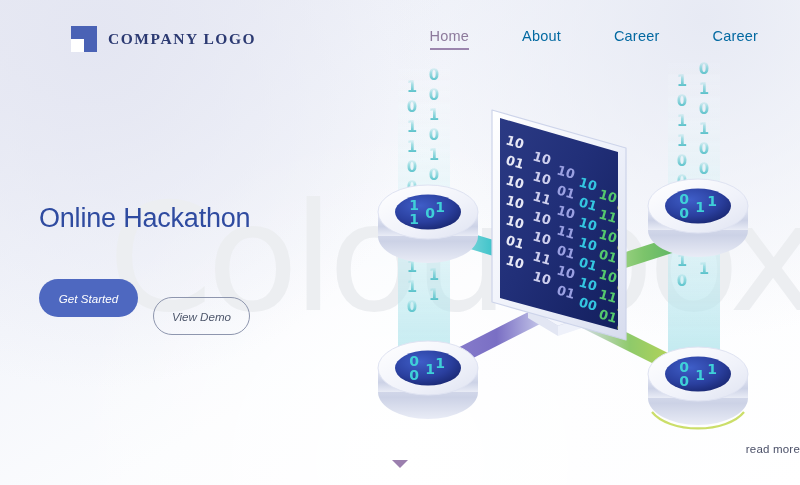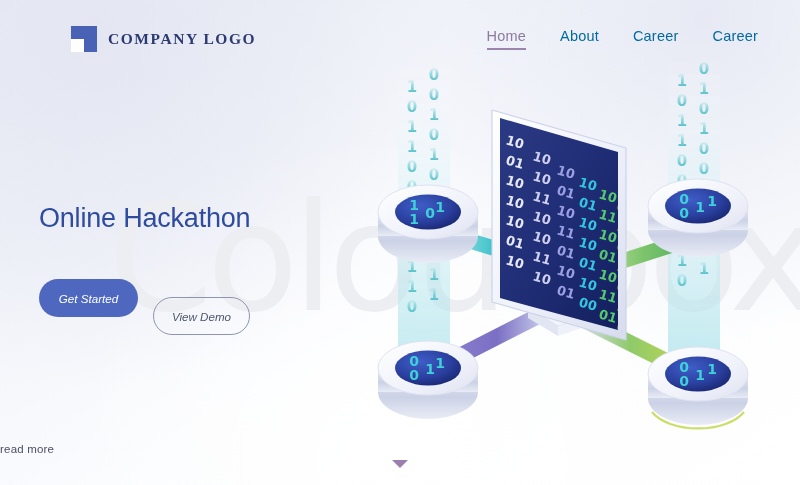--- a/index.html
+++ b/index.html
@@ -31,21 +31,21 @@
   .header{position:absolute;left:0;top:0;width:800px;height:76px;z-index:20;}
   .brand{position:absolute;left:43px;top:26px;display:flex;align-items:center;gap:11px;margin-left:28px;}
   .logo-mark{position:relative;width:26px;height:26px;}
   .logo-mark .sq{position:absolute;inset:0;background:#4a62b5;}
   .logo-mark .notch{position:absolute;left:0;bottom:0;width:13px;height:13px;background:#ffffff;}
   .brand-name{
     font-size:15.5px;letter-spacing:1.55px;color:#2c3a72;font-weight:700;
     font-family:"Liberation Serif", serif;
   }
 
-  .nav{position:absolute;right:42px;top:28px;display:flex;align-items:flex-end;gap:34px;}
+  .nav{position:absolute;right:42px;top:28px;display:flex;align-items:flex-end;gap:53px;}
   .nav-item{
     font-size:14.5px;color:#0369a1;letter-spacing:.2px;
     position:relative;padding-bottom:6px;cursor:pointer;
   }
   .nav-item.active{color:#8d7a9c;}
   .nav-item.active::after{
     content:"";position:absolute;left:0;right:0;bottom:0;height:1.6px;background:#9b85ad;
   }
 
   
@@ -59,21 +59,21 @@
   .btns{margin-top:27px;display:flex;align-items:center;gap:15px;}
   .btn{
     font-size:11.6px;border-radius:22px;cursor:pointer;display:inline-flex;
     align-items:center;justify-content:center;height:38px;font-style:italic;
   }
   .btn-primary{background:#4e68c0;color:#fff;width:99px;}
   .btn-ghost{background:transparent;color:#4d566b;width:97px;border:1.2px solid #8e96ae;margin-top:36px;}
 
   
   .readmore{
-    position:absolute;left:0;right:0;top:443px;text-align:left;z-index:15;cursor:pointer;
+    position:absolute;left:0;right:0;top:443px;text-align:right;z-index:15;cursor:pointer;
   }
   .readmore .lbl{font-size:11.5px;color:#4b5068;letter-spacing:.2px;}
   .readmore .chev{
     margin:5px auto 0;width:0;height:0;
     border-left:8px solid transparent;border-right:8px solid transparent;
     border-top:8px solid #9b7fae;
   }
 
   
   .illo{position:absolute;left:350px;top:40px;width:450px;height:420px;z-index:10;}

